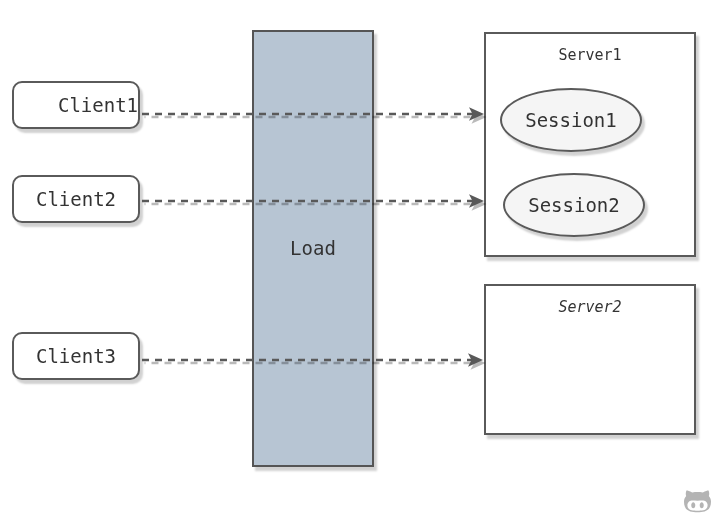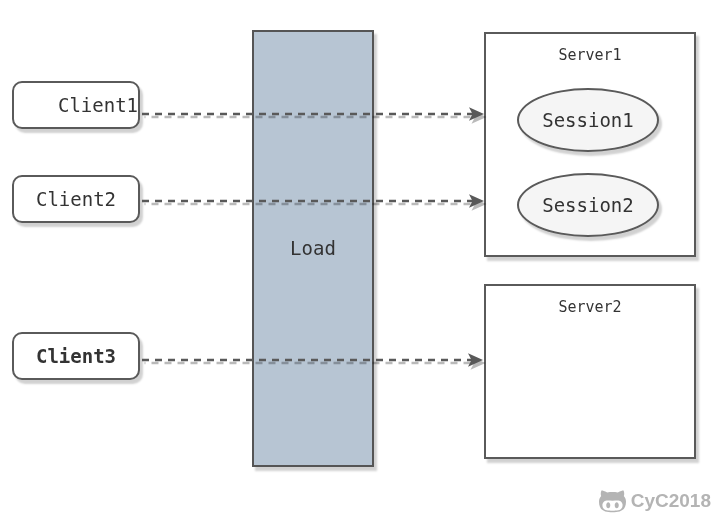--- a/index.html
+++ b/index.html
@@ -8,39 +8,39 @@
     font-family:"DejaVu Sans Mono","Liberation Mono",monospace;color:#333333;
   }
   .node{
     position:absolute;box-sizing:border-box;border:2px solid #5a5a5a;background:#ffffff;
     display:flex;align-items:center;justify-content:center;
     box-shadow:3px 4px 2px rgba(0,0,0,0.18);
   }
   .client{left:12px;width:128px;height:48px;border-radius:10px;font-size:19px;z-index:3;}
   .client-1{top:81px;padding-left:44px;}
   .client-2{top:175px;}
-  .client-3{top:332px;font-weight:bold;}
+  .client-3{top:332px;}
   .lb{
     left:252px;top:30px;width:122px;height:437px;background:#b7c5d3;border-color:#555555;
     font-size:19px;line-height:1.3;text-align:left;z-index:1;
   }
   .lb-label{display:flex;flex-direction:column;}
   .server{left:484px;width:212px;justify-content:flex-start;align-items:flex-start;z-index:2;}
   .server-1{top:32px;height:225px;}
-  .server-2{top:284px;height:175px;}
+  .server-2{top:284px;height:151px;font-style:italic;}
   .server-label{
     position:absolute;left:0;top:12px;width:100%;text-align:center;font-size:15px;
   }
   .session{
     position:absolute;box-sizing:border-box;width:142px;height:64px;border:2px solid #5a5a5a;
     border-radius:50%;background:#f5f5f5;display:flex;align-items:center;justify-content:center;
     font-size:19px;box-shadow:3px 4px 2px rgba(0,0,0,0.18);
   }
-  .session-1{left:31px;top:54px;}
-  .session-2{left:31px;top:139px;}
+  .session-1{left:14px;top:54px;}
+  .session-2{left:17px;top:139px;}
   .session-3{left:32px;top:60px;}
   .arrows{position:absolute;left:0;top:0;z-index:4;pointer-events:none;}
   .watermark{
     position:absolute;right:5px;bottom:6px;display:flex;align-items:center;gap:5px;
     color:#b4b4b4;font-family:"Liberation Sans",sans-serif;font-size:19px;font-weight:bold;
     z-index:5;
   }
   .watermark svg{display:block;}
 </style>
 </head>
@@ -101,16 +101,15 @@
       <path d="M483 360 L468 353.2 L471.5 360 L468 366.8 Z" fill="#595959"></path>
     </g>
   </svg>
 
   <div class="watermark">
     <span>
       <svg width="27" height="27" viewBox="0 0 16 16" fill="#b4b4b4" aria-hidden="true">
         <path d="M14.7 5.34c.13-.32.55-1.59-.13-3.31 0 0-1.05-.33-3.44 1.3-1-.28-2.07-.32-3.13-.32s-2.13.04-3.13.32c-2.39-1.64-3.44-1.3-3.44-1.3-.68 1.72-.26 2.99-.13 3.31C.49 6.21 0 7.33 0 8.69 0 13.84 3.33 15 7.98 15S16 13.84 16 8.69c0-1.36-.49-2.48-1.3-3.35zM8 14.02c-3.3 0-5.98-.15-5.98-3.35 0-.76.38-1.48 1.02-2.07 1.07-.98 2.9-.46 4.96-.46 2.07 0 3.88-.52 4.96.46.65.59 1.02 1.3 1.02 2.07 0 3.19-2.68 3.35-5.98 3.35zM5.49 9.01c-.66 0-1.2.8-1.2 1.78s.54 1.79 1.2 1.79c.66 0 1.2-.8 1.2-1.79s-.54-1.78-1.2-1.78zm5.02 0c-.66 0-1.2.79-1.2 1.78s.54 1.79 1.2 1.79c.66 0 1.2-.8 1.2-1.79s-.53-1.78-1.2-1.78z"></path>
       </svg>
     </span>
-    <span>CyC2018</span>
   </div>
 
 </div>
 
 </body></html>

